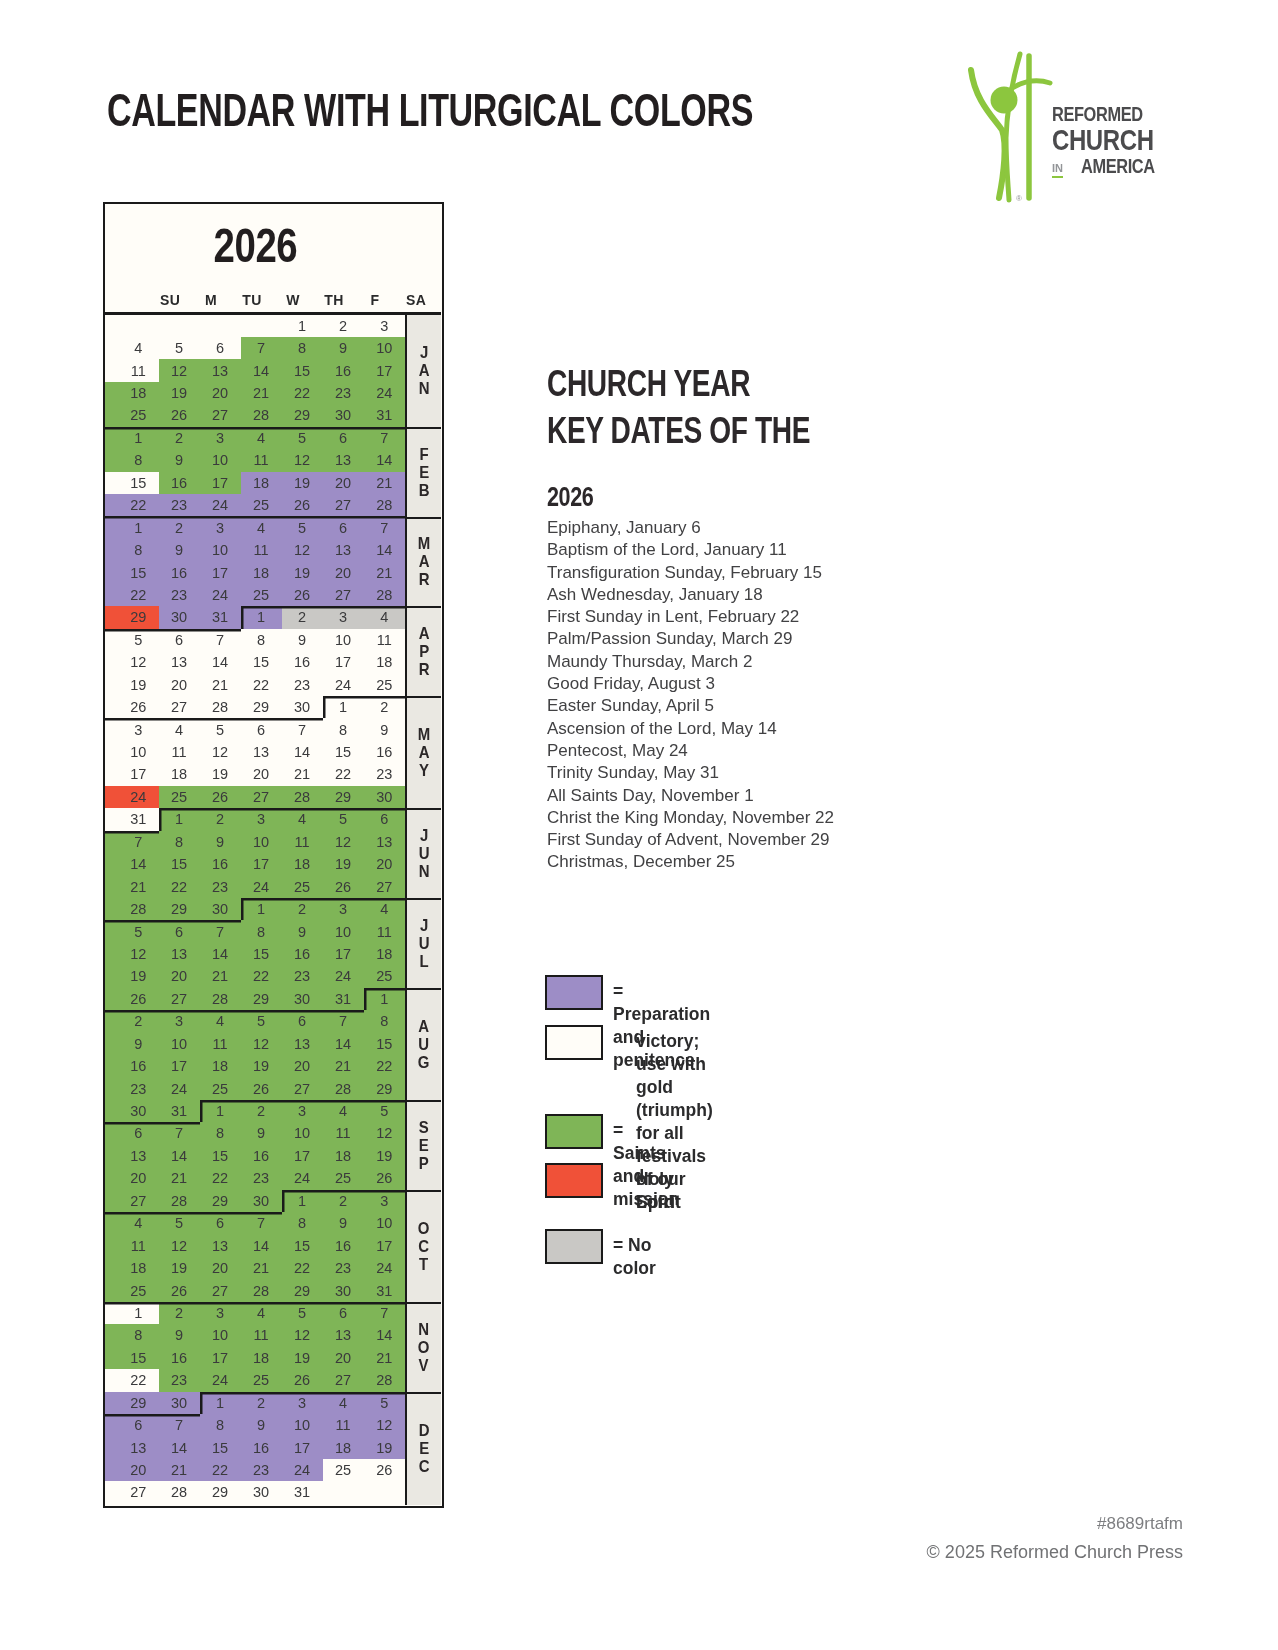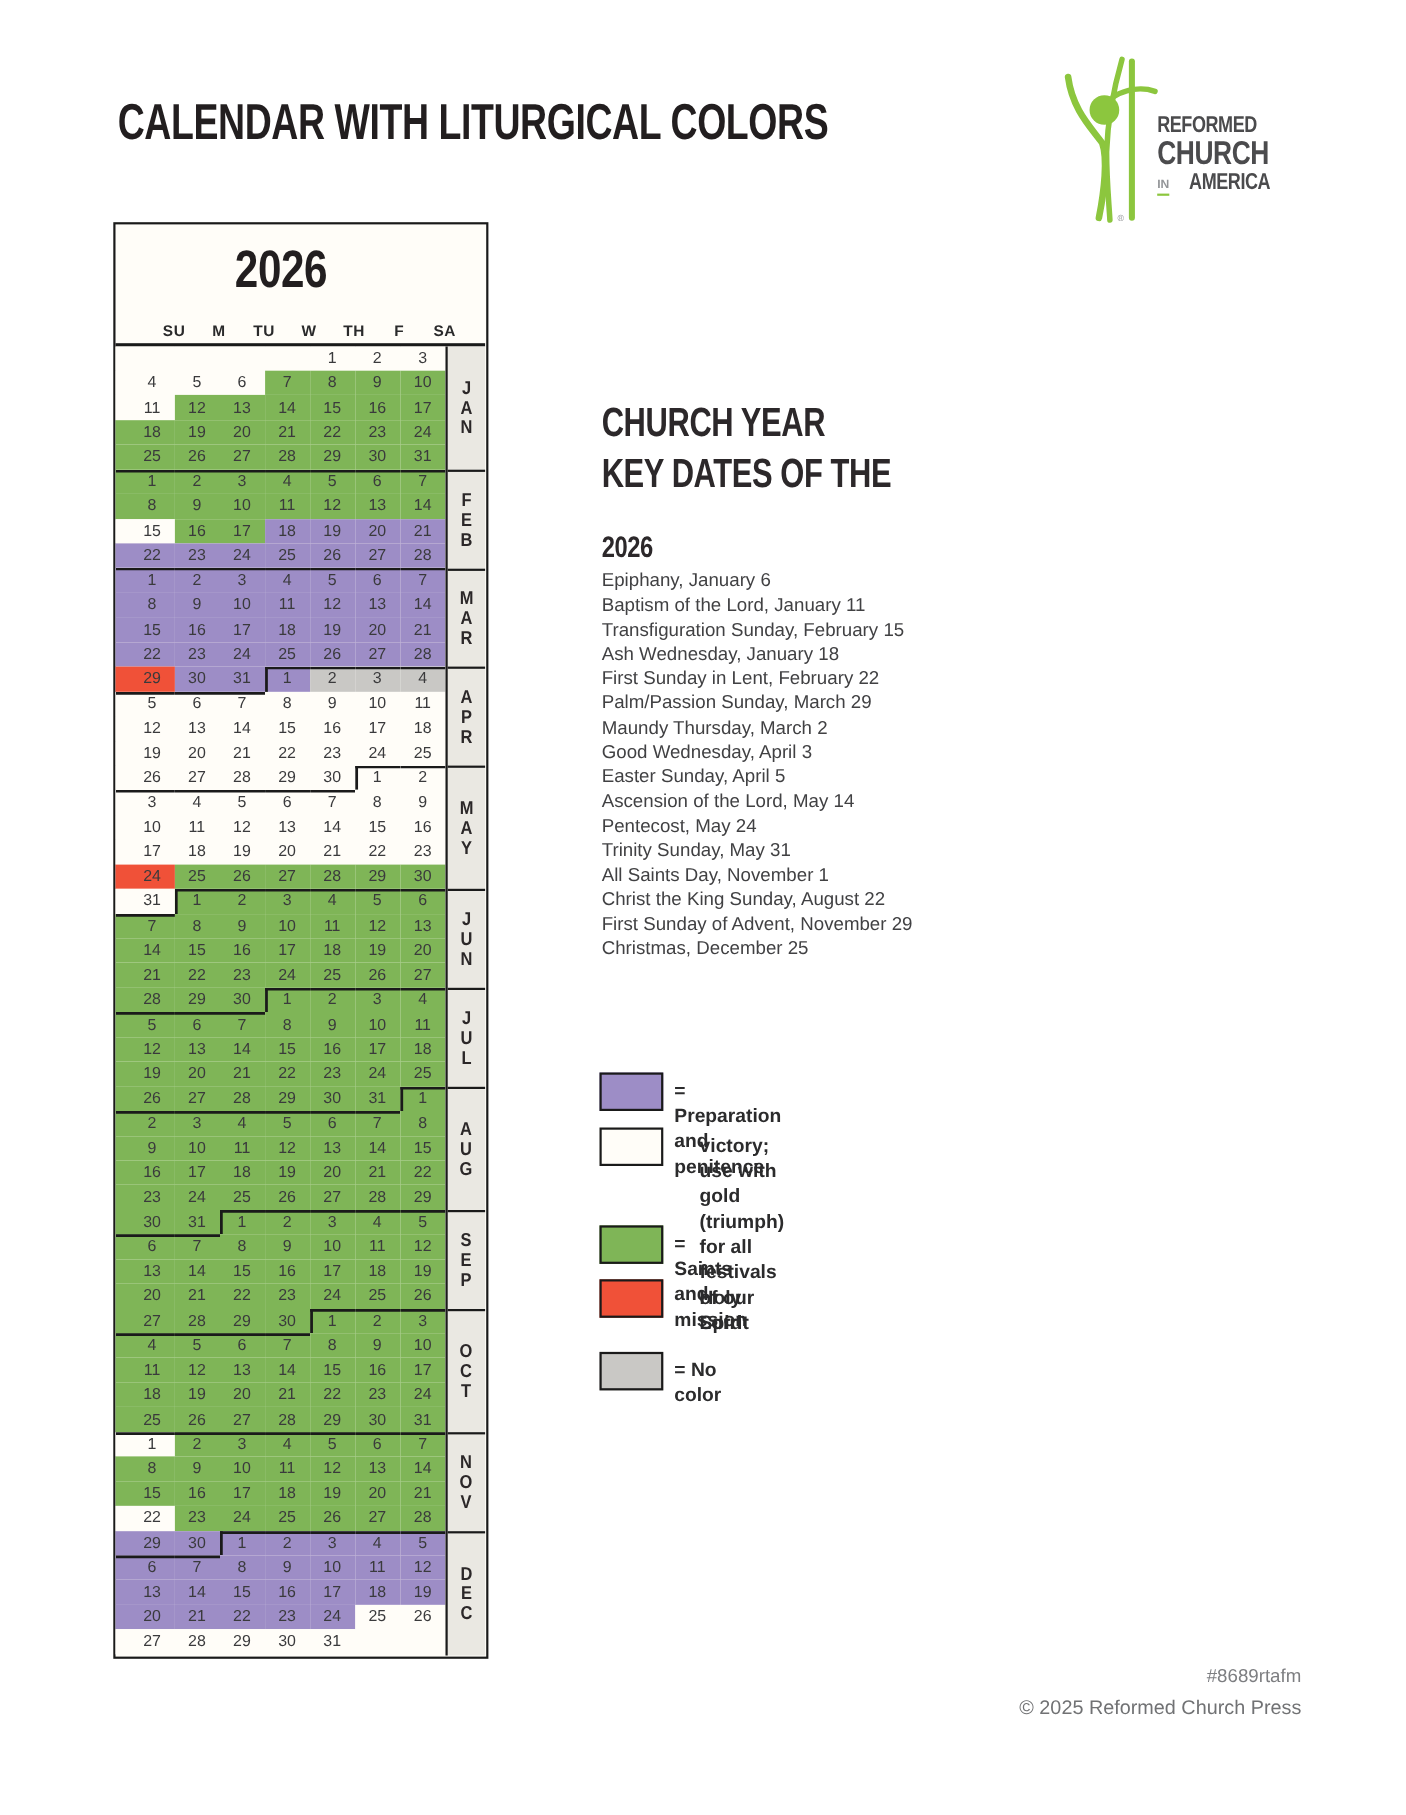--- a/index.html
+++ b/index.html
@@ -20,21 +20,21 @@
   .logo-l1{font-size:21px;font-weight:bold;line-height:23px;}
   .logo-l2{font-size:30px;font-weight:bold;line-height:29px;}
   .logo-l3{font-size:21px;font-weight:bold;line-height:24px;display:flex;align-items:flex-end;gap:18px;}
   .logo-in{font-size:11px;font-weight:bold;color:#939598;border-bottom:2px solid #8cc63e;padding-bottom:1px;line-height:13px;transform:none;}
 
   
   #calendar{position:absolute;left:103px;top:202px;width:341px;height:1306px;
     border:2.5px solid #1a1a1a;box-sizing:border-box;background:#fffdf8;}
   #cal-year{position:absolute;left:0;top:14px;width:300px;text-align:center;
     font-size:48px;font-weight:bold;color:#221e1f;}
-  #day-header-row{position:absolute;left:4px;top:84px;width:300px;height:24px;display:flex;padding-left:16px;}
+  #day-header-row{position:absolute;left:16px;top:84px;width:300px;height:24px;display:flex;padding-left:16px;}
   .day-header{font-size:14px;font-weight:bold;color:#2a2a2b;letter-spacing:0.5px;
     display:flex;align-items:center;justify-content:center;box-sizing:border-box;}
   #header-line{position:absolute;left:0;top:108px;width:336px;height:2.5px;background:#1a1a1a;}
   #cal-grid{position:absolute;left:0;top:110.5px;width:300px;}
   .cal-row{display:flex;height:22.45px;}
   .cal-cell{box-sizing:border-box;display:flex;align-items:center;justify-content:center;
     font-size:14.5px;color:#3a3a3c;}
   .col0{width:53.5px;padding-left:13px;}
   .col1,.col2,.col3,.col4,.col5{width:41px;}
   .col6{width:41.5px;}
@@ -658,27 +658,27 @@
   <span class="cond" style="transform:scaleX(0.8)">2026</span>
 </div>
 <div id="kd-list">
     <div>Epiphany, January 6</div>
     <div>Baptism of the Lord, January 11</div>
     <div>Transfiguration Sunday, February 15</div>
     <div>Ash Wednesday, January 18</div>
     <div>First Sunday in Lent, February 22</div>
     <div>Palm/Passion Sunday, March 29</div>
     <div>Maundy Thursday, March 2</div>
-    <div>Good Wednesday, April 3</div>
+    <div>Good Friday, August 3</div>
     <div>Easter Sunday, April 5</div>
     <div>Ascension of the Lord, May 14</div>
     <div>Pentecost, May 24</div>
     <div>Trinity Sunday, May 31</div>
     <div>All Saints Day, November 1</div>
-    <div>Christ the King Sunday, August 22</div>
+    <div>Christ the King Monday, November 22</div>
     <div>First Sunday of Advent, November 29</div>
     <div>Christmas, December 25</div>
   </div>
 
 <div id="legend">
     <div class="legend-row" style="top: 0px;">
       <div class="legend-swatch" style="background: rgb(157, 141, 198);"></div>
       <div class="legend-label">
         <div>= Preparation and penitence</div>
       </div>

